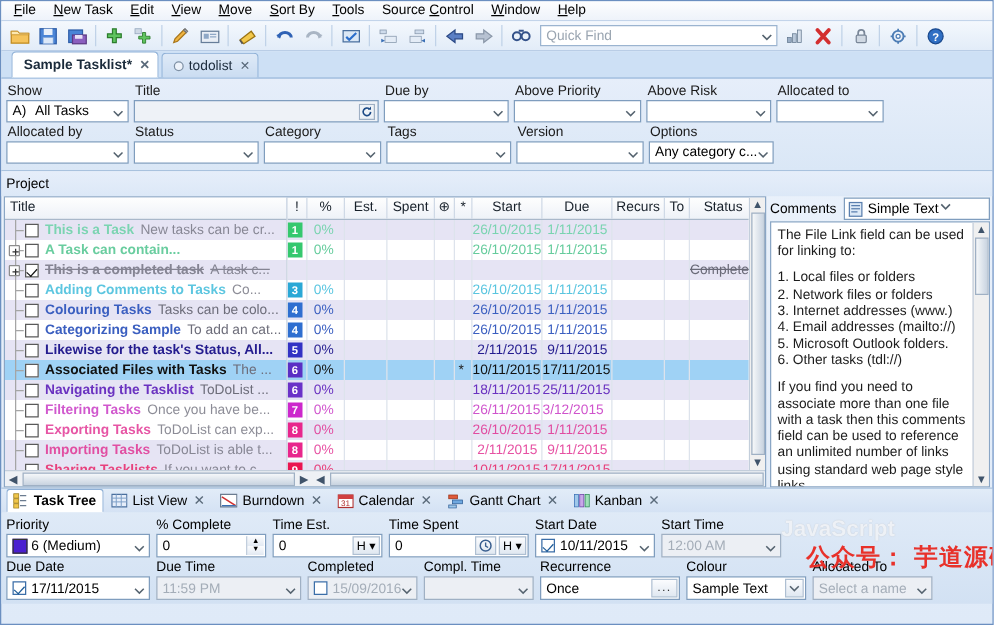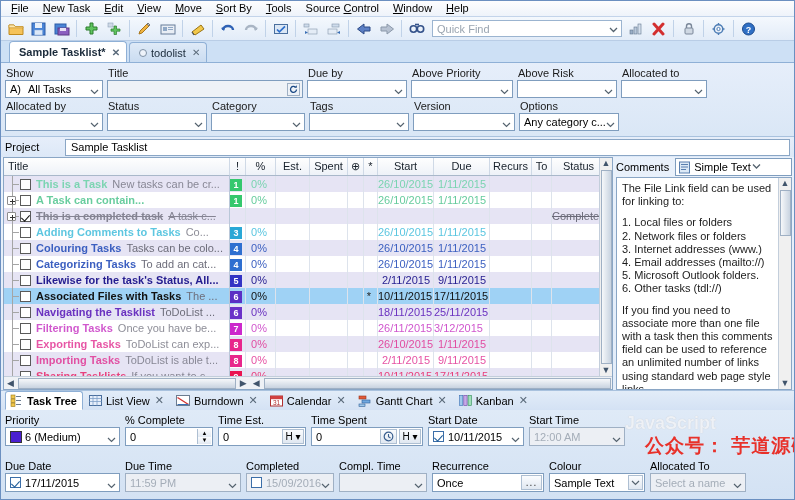--- a/index.html
+++ b/index.html
@@ -292,21 +292,21 @@
     border-color: #8fb0d6; border-bottom-color: #fff;
   }
   .btab .x { margin-left: 5px; color: #5a6a7a; }
   .btab .ic { margin-right: 4px; display: flex; }
 
   
   .bottom {
     background: linear-gradient(#dfeaf7,#d2e1f3);
     padding: 3px 3px 2px 4px;
   }
-  .brow { display: flex; margin-bottom: 13px; }
+  .brow { display: flex; margin-bottom: 1px; }
   .bcell { margin-right: 5px; }
   .blabel { font-size: 11px; line-height: 14px; height: 14px; }
   .bfield {
     height: 19px; background: #fff; border: 1px solid #7f9dbe;
     display: flex; align-items: center;
     font-size: 11px; padding-left: 4px; position: relative;
   }
   .bfield.dis { background: #eceff4; color: #a4adb8; border-color: #9fb0c4; }
   .bfield .cv { position: absolute; right: 3px; top: 5px; }
   .swatch {
@@ -671,21 +671,20 @@
             <span class="cv"><svg class="chev" width="9" height="6">
                 <path d="M1 1l3.5 3.5L8 1" stroke="#55636f" stroke-width="1.2" fill="none"></path>
               </svg></span>
           </div>
         </div>
       </div>
   </div>
 
   <div class="projrow">
     <div class="lbl">Project</div>
-    <div class="val">Sample Tasklist</div>
   </div>
 
   <div class="mainsplit">
 
     <div class="leftpane">
       <div class="gridwrap">
         <div class="colTitle">
           <div class="hdrrow">
             <div class="hc" style="width:226px">Title</div>
           </div>
@@ -747,21 +746,21 @@
                   <span class="tdesc" style="">Tasks can be colo...</span>
                 </div>
               </div>
               <div class="trow white">
                 <div class="tcell">
                   <span class="tree">
                     <span class="ln"></span>
                     <span class="hz"></span>
                   </span>
                   <span class="cbx"></span>
-                  <span class="tname" style="color:#3b5fc0;">Categorizing Tasks</span>
+                  <span class="tname" style="color:#3b5fc0;">Categorizing Sample</span>
                   <span class="tdesc" style="">To add an cat...</span>
                 </div>
               </div>
               <div class="trow alt">
                 <div class="tcell">
                   <span class="tree">
                     <span class="ln"></span>
                     <span class="hz"></span>
                   </span>
                   <span class="cbx"></span>

